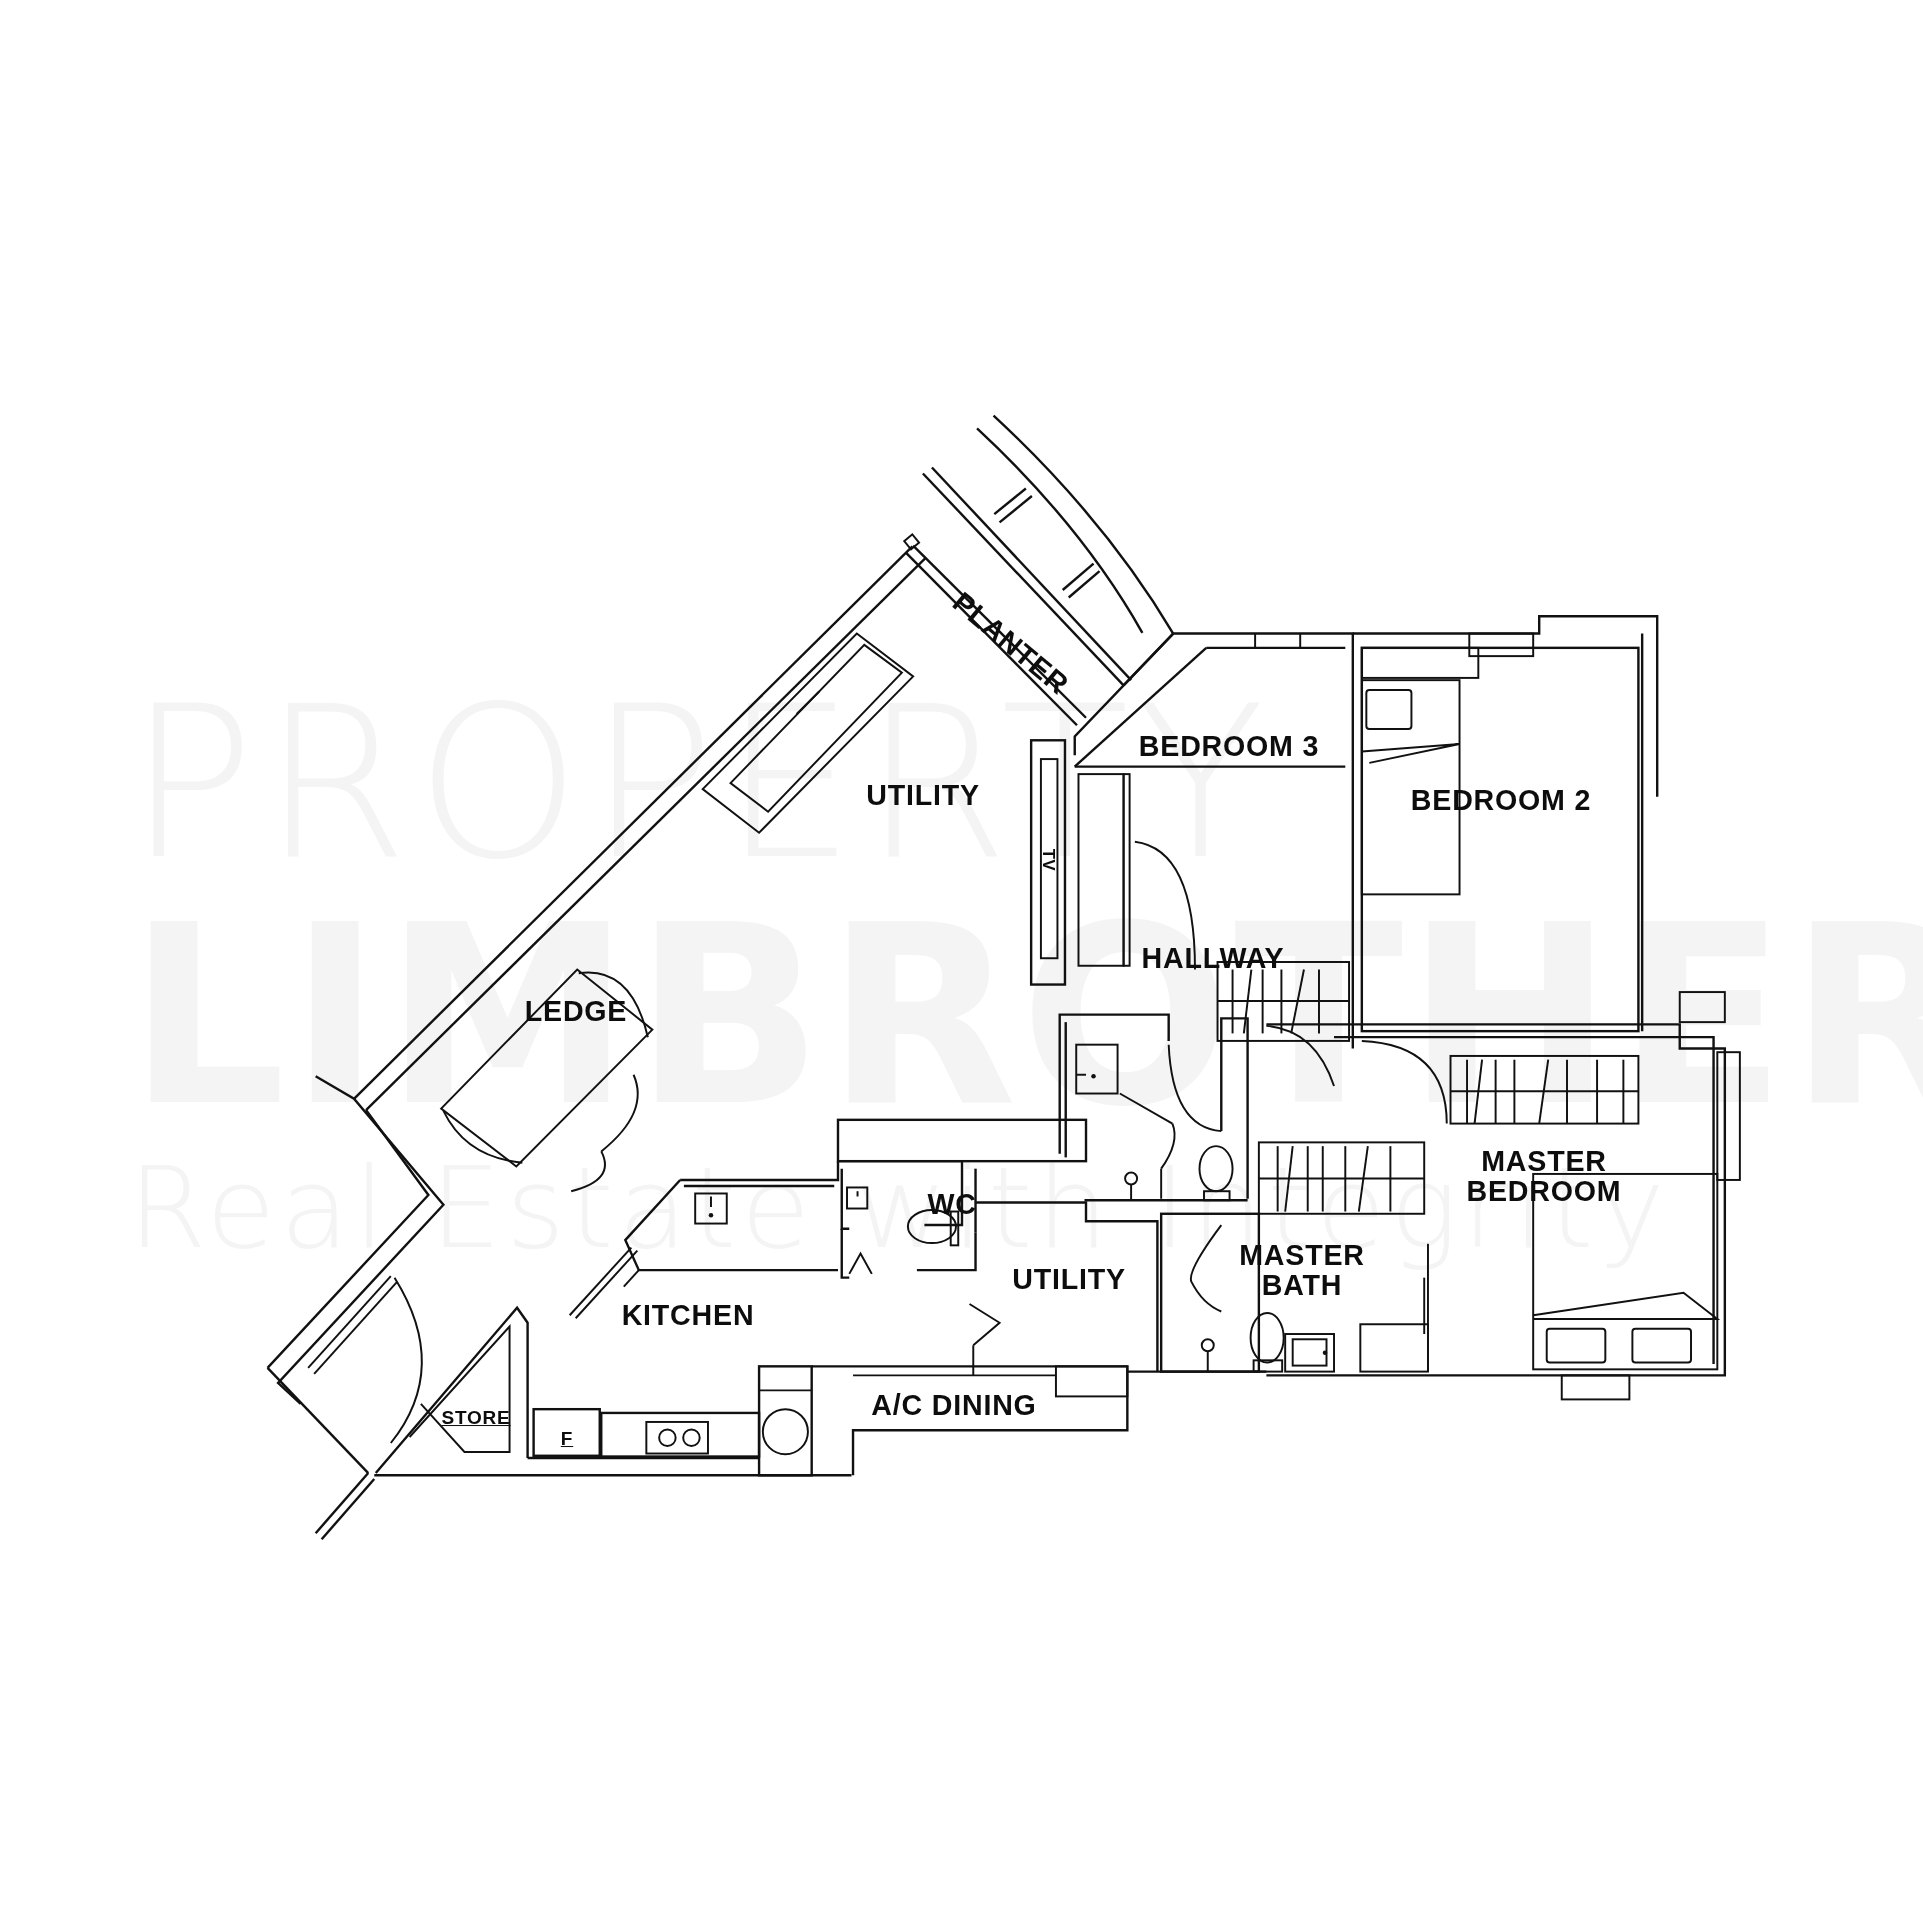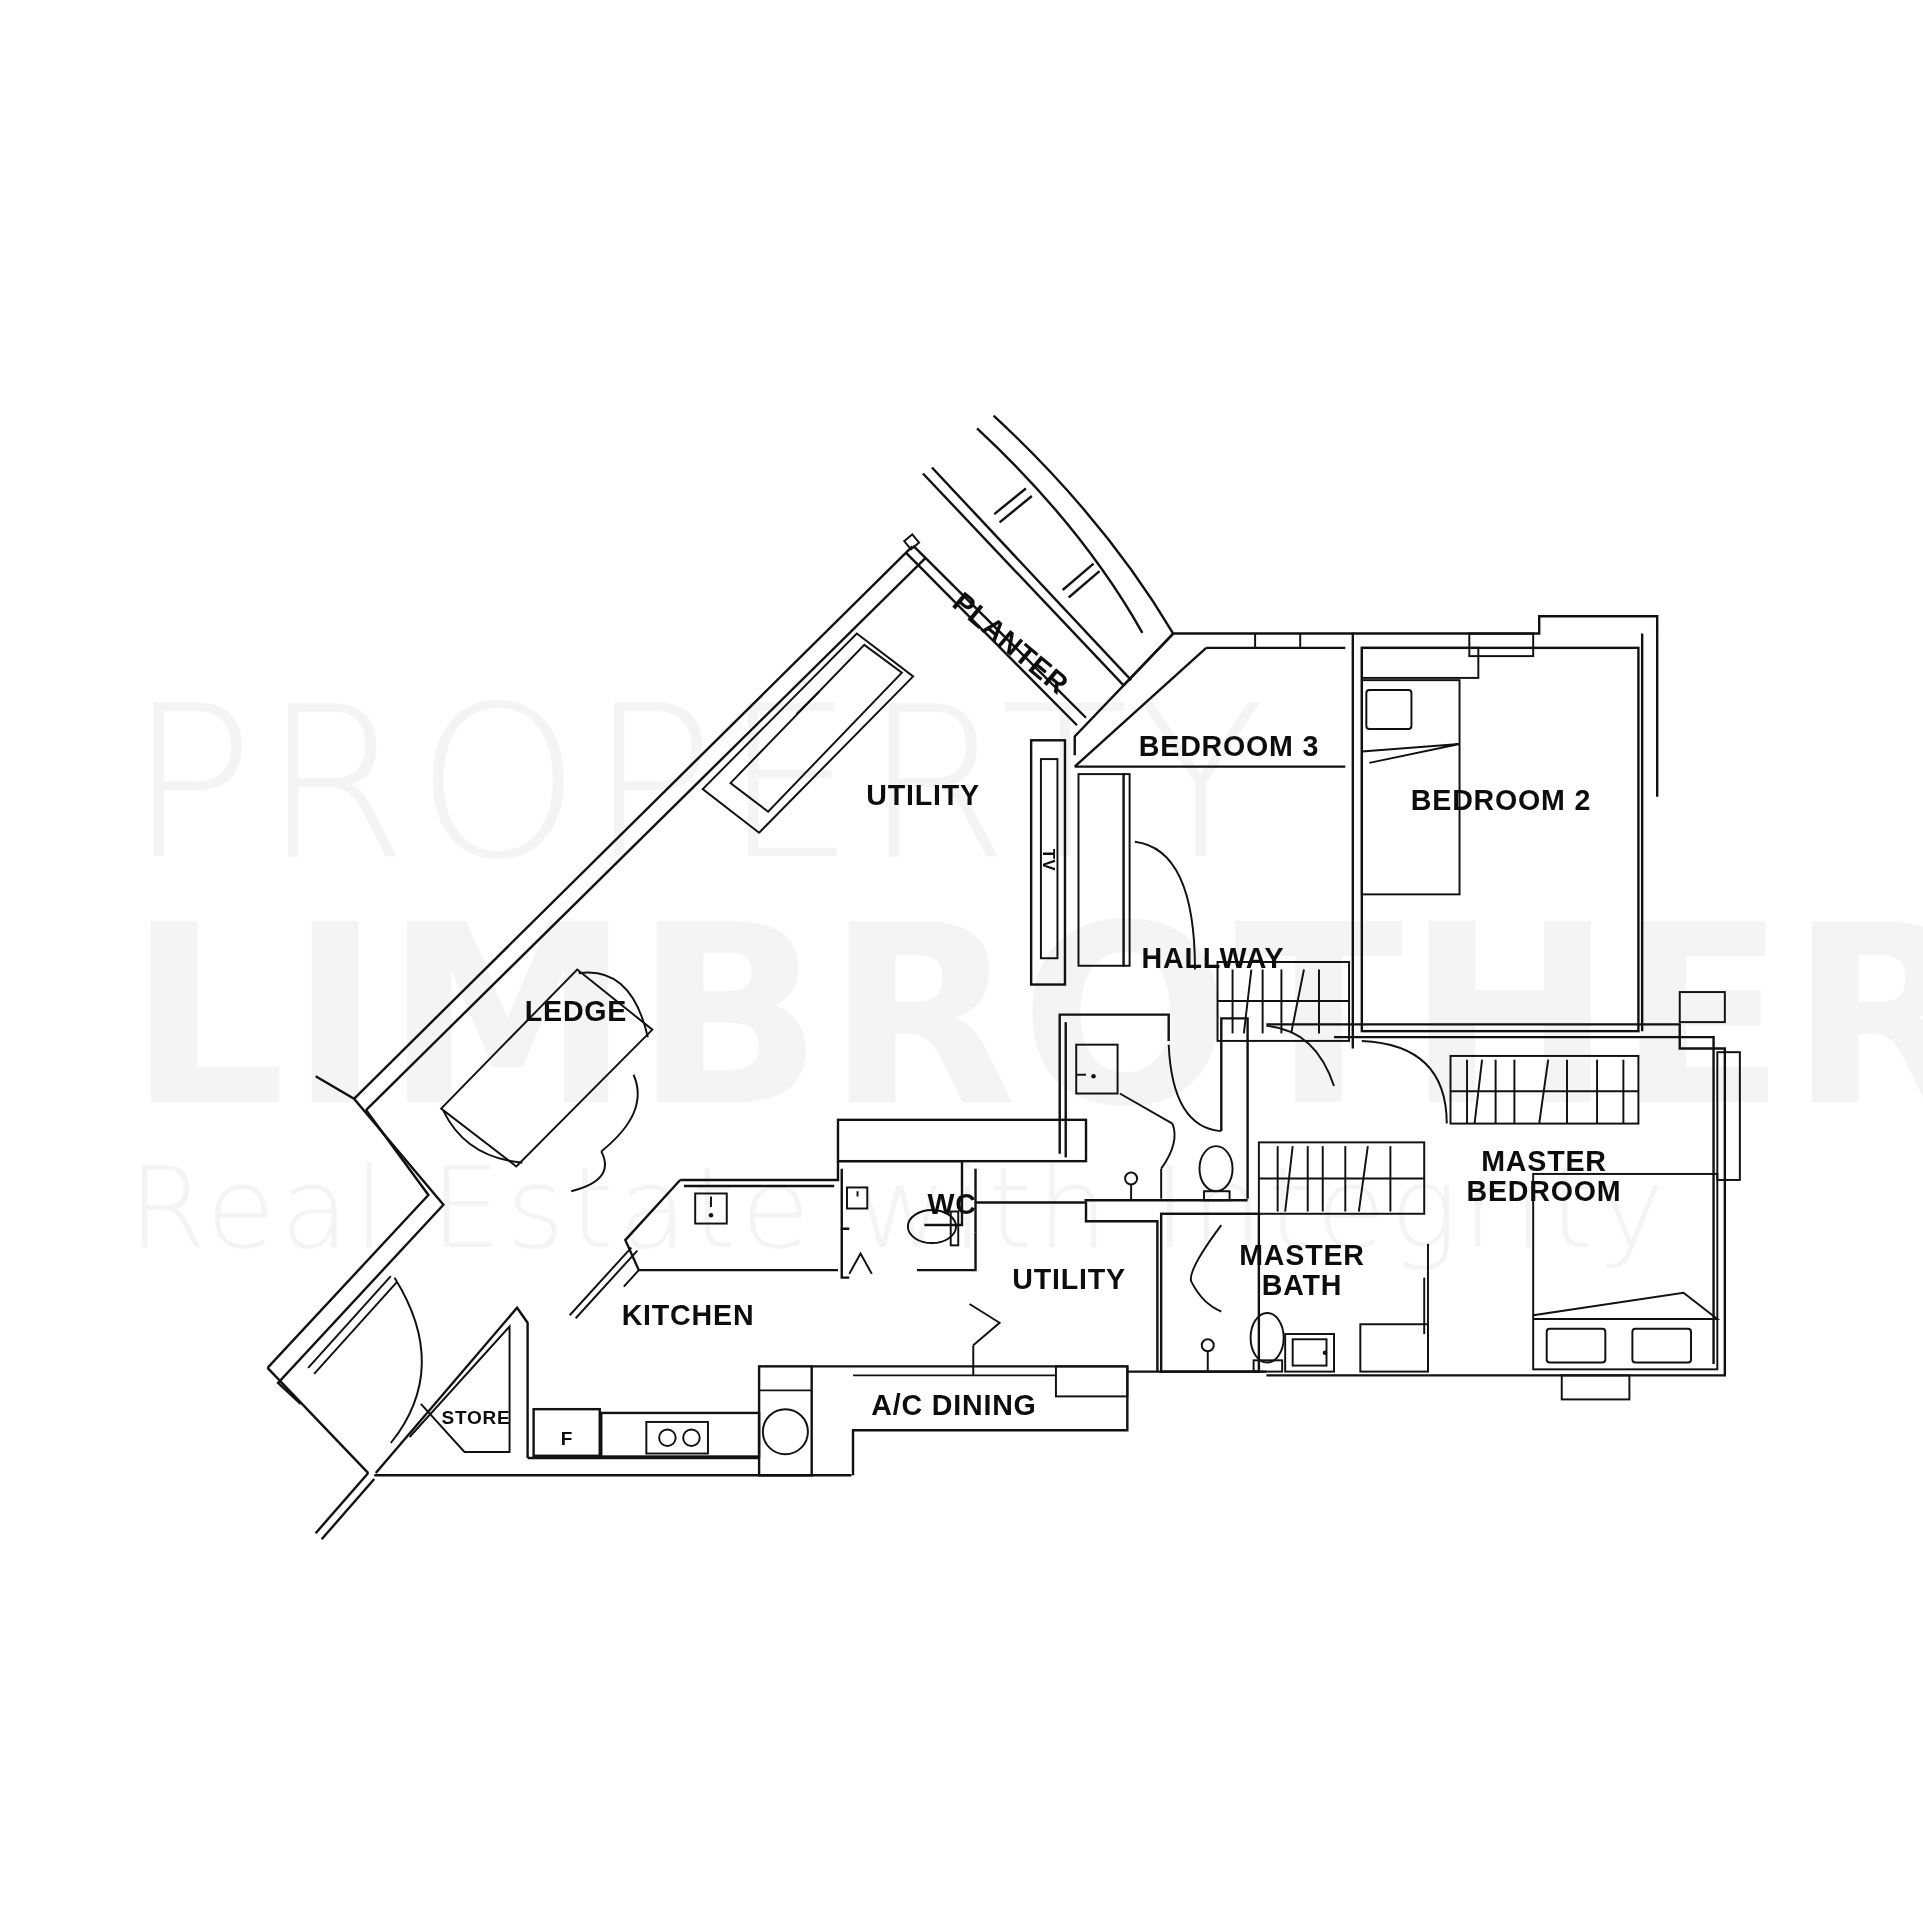--- a/index.html
+++ b/index.html
@@ -5,21 +5,21 @@
   html, body { margin: 0; padding: 0; background: #ffffff; }
   body { width: 1924px; height: 1924px; position: relative; overflow: hidden; font-family: "Liberation Sans", "DejaVu Sans", sans-serif; }
   .wm { position: absolute; left: 128px; color: #f4f4f4; white-space: nowrap; pointer-events: none; font-family: "DejaVu Sans", "Liberation Sans", sans-serif; letter-spacing: 7.5px; }
   .wm1 { top: 661px; font-size: 210px; font-weight: 200; }
   .wm2 { top: 872px; font-size: 248px; font-weight: 700; letter-spacing: 3px; }
   .wm3 { top: 1142px; font-size: 113px; font-weight: 200; letter-spacing: 4.5px; }
   svg#plan { position: absolute; left: 0; top: 0; }
   .w { fill: none; stroke: #111; stroke-width: 3.2; stroke-linejoin: miter; }
   .t { fill: none; stroke: #111; stroke-width: 2.6; }
   .lbl { position: absolute; font-family: "Liberation Sans", "DejaVu Sans", sans-serif; font-weight: 700; color: #0d0d0d; font-size: 28.6px; letter-spacing: 0.8px; white-space: nowrap; transform: translate(-50%, -50%); text-align: center; line-height: 1.05; }
-  .lbl.sm { font-size: 19px; }
+  .lbl.sm { font-size: 19px; text-decoration: underline; }
   .lbl.xs { font-size: 16.5px; }
 </style>
 </head>
 <body>
 
 <div class="wm wm1">PROPERTY</div>
 <div class="wm wm2">LIMBROTHERS</div>
 <div class="wm wm3">Real Estate with Integrity</div>
 
 <svg id="plan" width="1924" height="1924" viewBox="0 0 2560 2560">

